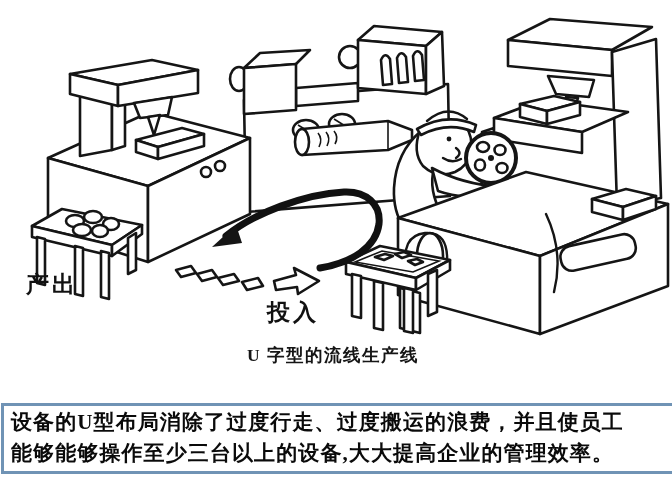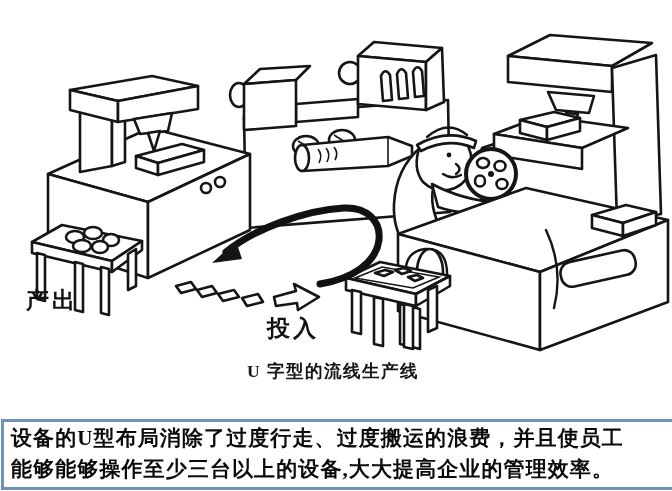--- a/index.html
+++ b/index.html
@@ -1,20 +1,20 @@
 <!DOCTYPE html>
 <html><head>
 <meta charset="utf-8">
 <style>
   html,body{margin:0;padding:0;background:#ffffff;}
   body{
     width:672px;height:491px;position:relative;overflow:hidden;
     font-family:"Liberation Serif","DejaVu Serif",serif;
   }
-  .stage{position:absolute;left:0;top:16px;width:672px;height:353px;}
+  .stage{position:absolute;left:0;top:0;width:672px;height:353px;}
   svg{position:absolute;left:0;top:0;}
   .ink{stroke:#151515;stroke-width:2.6;fill:#ffffff;stroke-linejoin:round;stroke-linecap:round;}
   .ink-line{stroke:#151515;stroke-width:2.4;fill:none;stroke-linejoin:round;stroke-linecap:round;}
   .ink-thin{stroke:#151515;stroke-width:1.6;fill:none;}
   .ink-heavy{stroke:#151515;stroke-width:4;fill:#ffffff;stroke-linejoin:round;}
   .solid{fill:#151515;stroke:none;}
   .flow{stroke:#111111;stroke-width:7;fill:none;stroke-linecap:round;}
   .svg-label{font:bold 23px "Liberation Serif","DejaVu Serif",serif;fill:#111111;letter-spacing:3px;}
   .caption{
     position:absolute;left:0;top:343px;width:700px;text-align:left;

